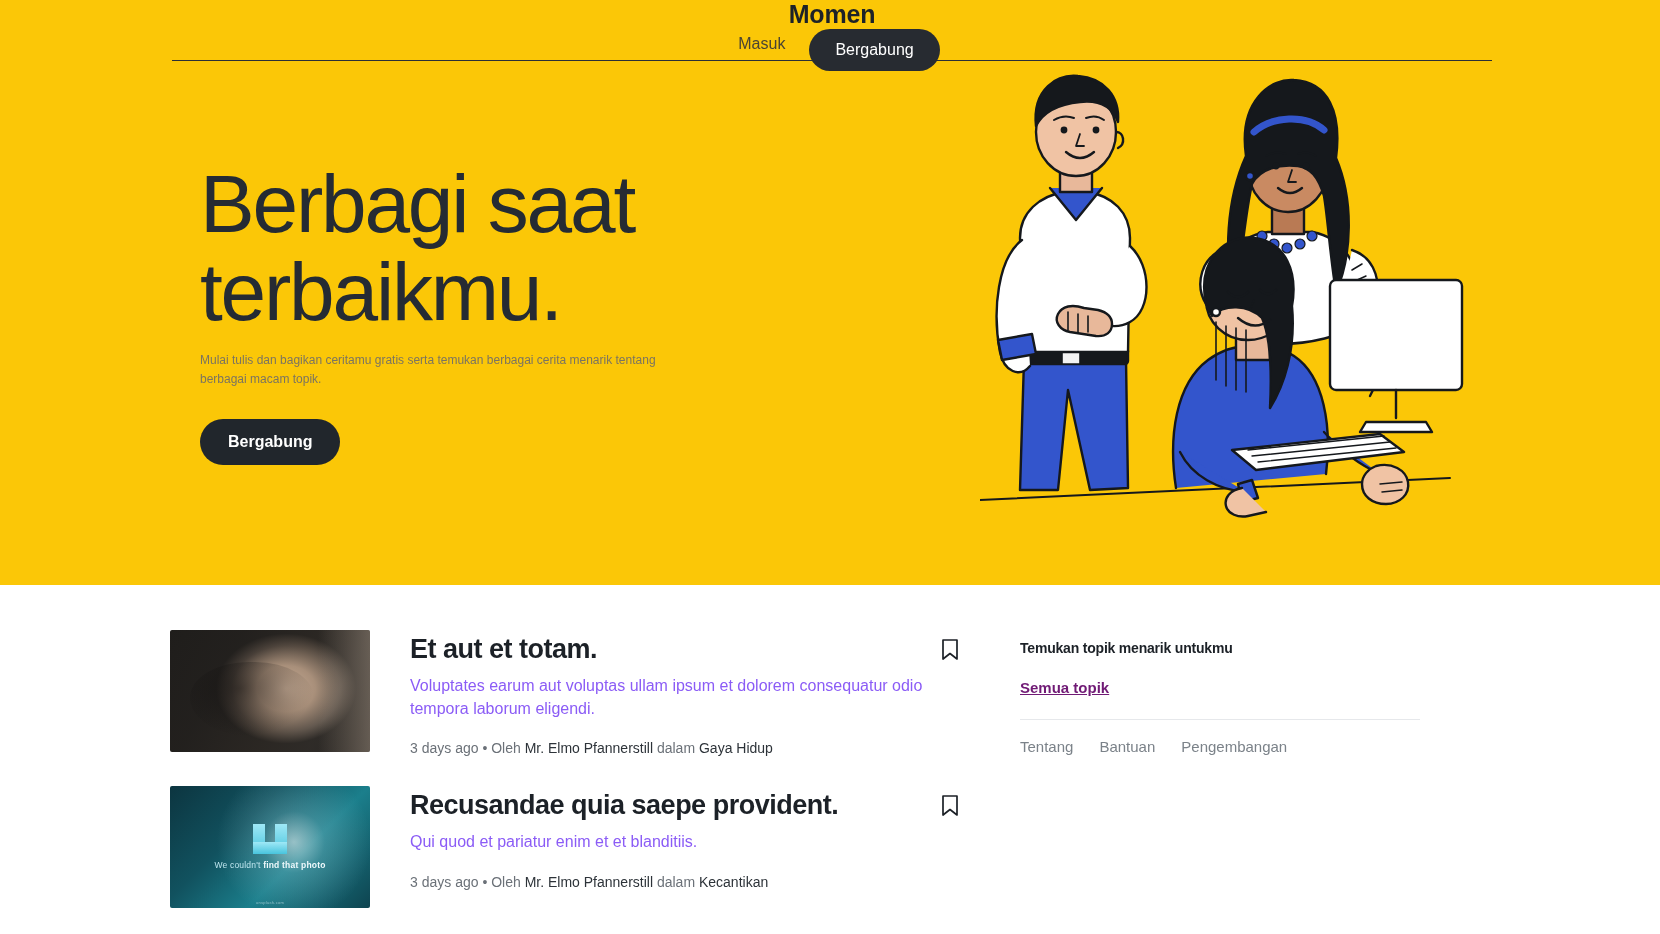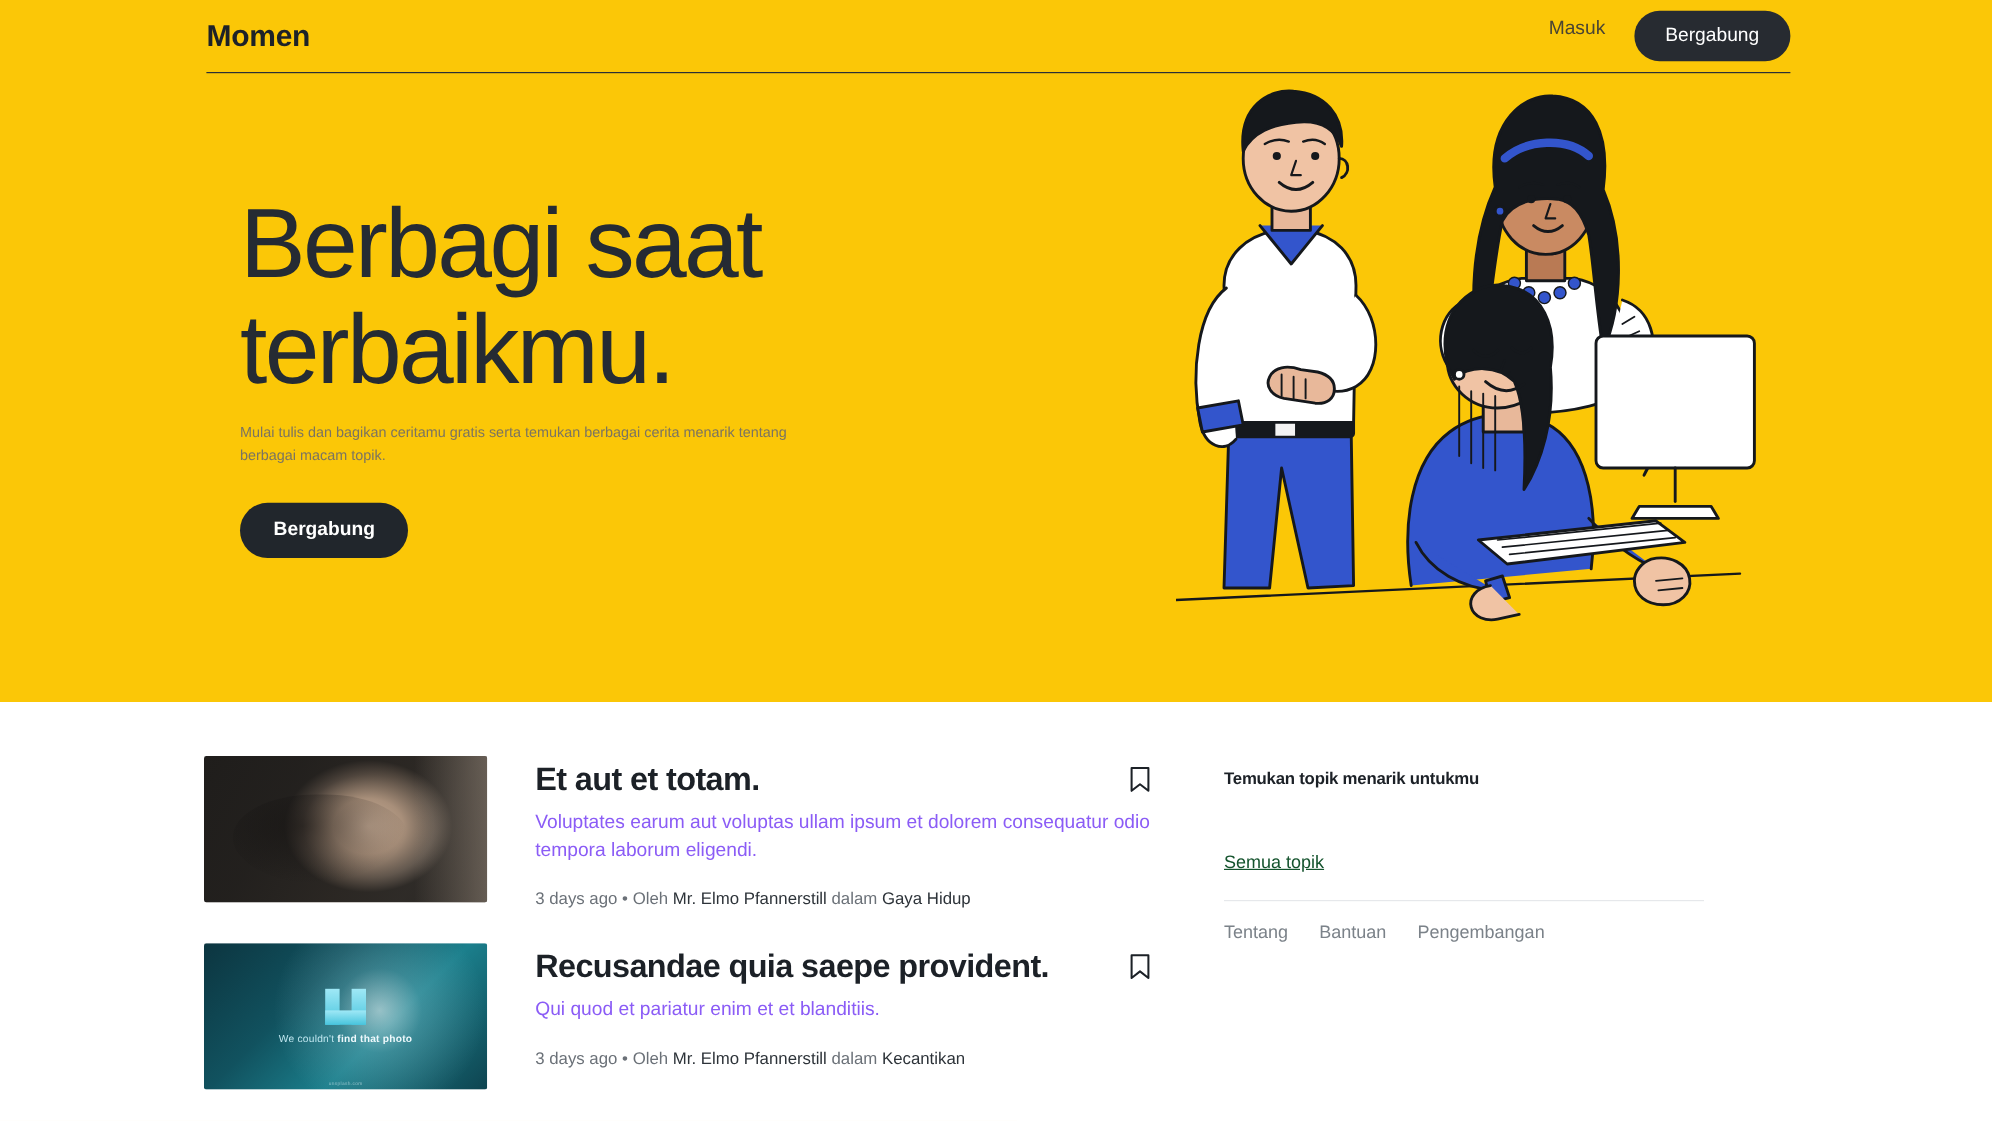--- a/index.html
+++ b/index.html
@@ -20,20 +20,21 @@
   }
   .nav {
     position: absolute;
     left: 172px; top: 0;
     width: 1320px;
     height: 61px;
     display: flex;
     align-items: center;
     justify-content: space-between;
     border-bottom: 1.6px solid #2a2f36;
+    flex-direction: column;
   }
   .brand {
     font-size: 25px;
     font-weight: 700;
     color: #1d2228;
     letter-spacing: -0.2px;
   }
   .nav-right { display: flex; align-items: flex-start; gap: 10px; }
   .nav-link {
     font-size: 16px;
@@ -109,21 +110,21 @@
     display: flex;
     gap: 60px;
   }
   .feed { width: 790px; }
   .article {
     display: flex;
     gap: 40px;
     margin-bottom: 30px;
   }
   .thumb {
-    width: 236px;
+    width: 200px;
     height: 122px;
     flex: none;
     border-radius: 2px;
     overflow: hidden;
     position: relative;
   }
   .thumb-1 {
     background:
       radial-gradient(ellipse 70px 55px at 58% 48%, #c7ac95 0%, #a88f7a 42%, rgba(60,52,46,0.7) 78%, rgba(30,28,26,0.9) 100%),
       linear-gradient(118deg, #2b2a28 0%, #4d4641 28%, #9f8a76 56%, #c8b7a5 76%, #8d8276 100%);
@@ -237,25 +238,26 @@
     border-radius: 4px;
     padding: 9px 14px;
     font-size: 15px;
     color: #20262c;
     cursor: pointer;
     font-family: "Liberation Sans", sans-serif;
     white-space: nowrap;
   }
   .all-topics {
     display: inline-block;
-    margin-top: 40px;
+    margin-top: 9px;
     font-size: 15px;
-    color: #14532d;
+    color: #701a75;
     text-decoration: underline;
     cursor: pointer;
+    font-weight: bold;
   }
   .side-rule {
     margin-top: 22px;
     width: 400px;
     height: 1px;
     background: #e6e8eb;
   }
   .side-foot {
     margin-top: 18px;
     display: flex;

